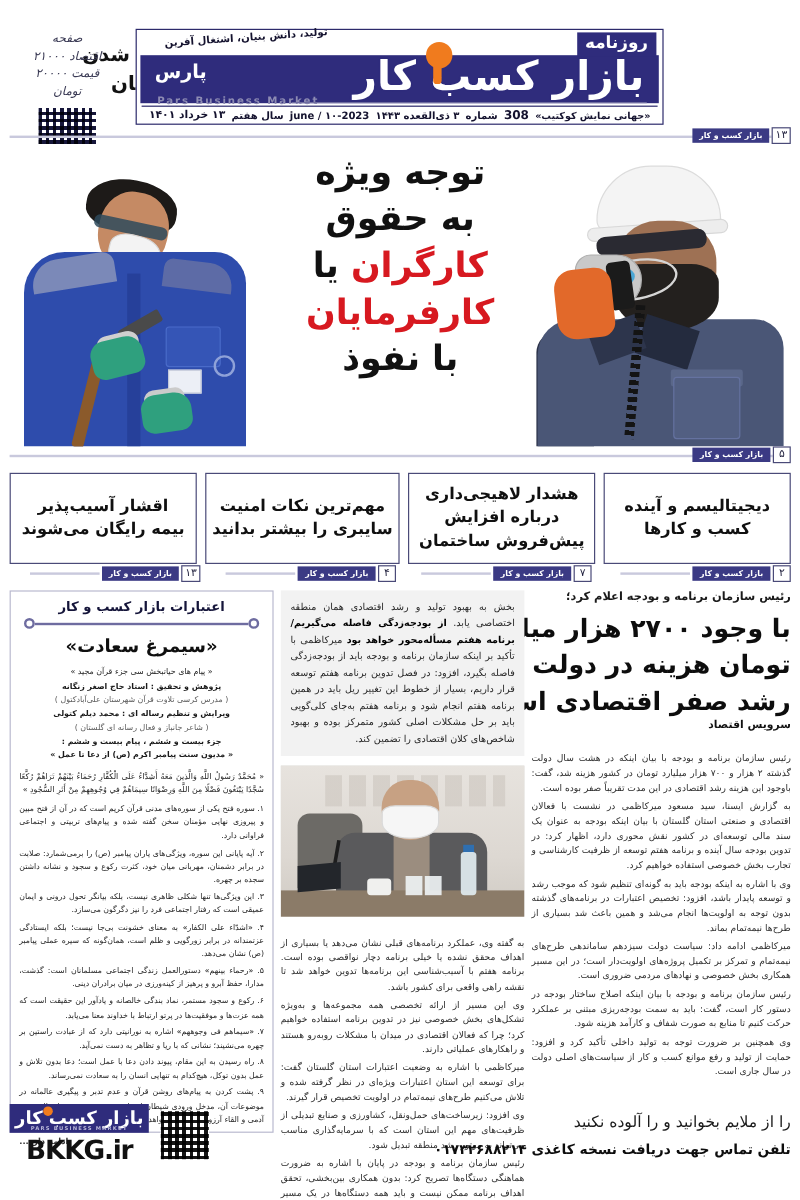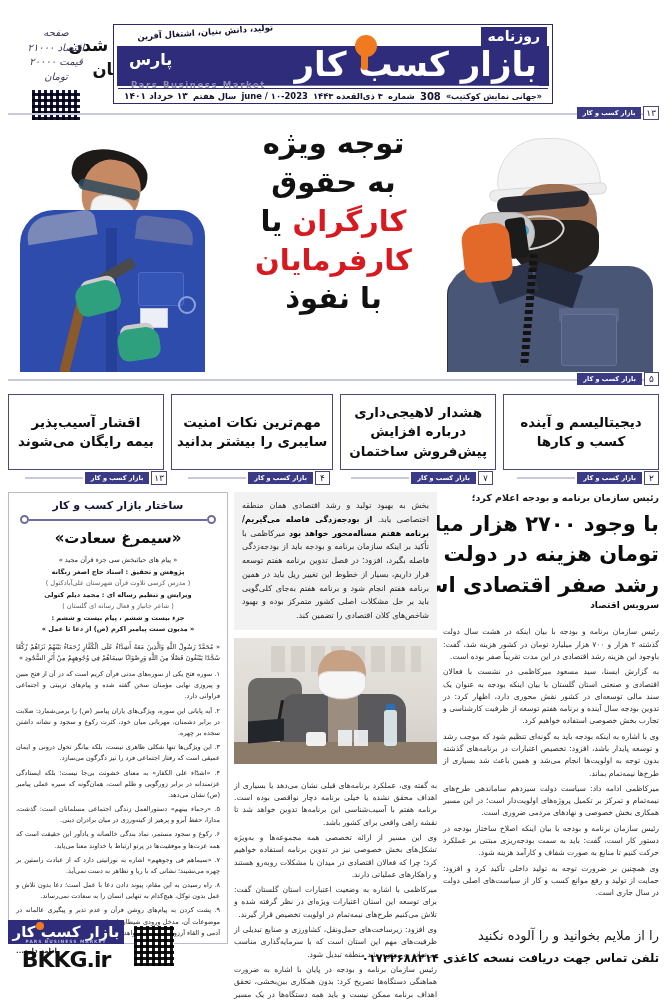--- a/index.html
+++ b/index.html
@@ -699,21 +699,21 @@
       <div class="body-text">
         <p>به گفته وی، عملکرد برنامه‌های قبلی نشان می‌دهد یا بسیاری از اهداف محقق نشده یا خیلی برنامه دچار نواقصی بوده است. برنامه هفتم با آسیب‌شناسی این برنامه‌ها تدوین خواهد شد تا نقشه راهی واقعی برای کشور باشد.</p>
         <p>وی این مسیر از ارائه تخصصی همه مجموعه‌ها و به‌ویژه تشکل‌های بخش خصوصی نیز در تدوین برنامه استفاده خواهیم کرد؛ چرا که فعالان اقتصادی در میدان با مشکلات روبه‌رو هستند و راهکارهای عملیاتی دارند.</p>
         <p>میرکاظمی با اشاره به وضعیت اعتبارات استان گلستان گفت: برای توسعه این استان اعتبارات ویژه‌ای در نظر گرفته شده و تلاش می‌کنیم طرح‌های نیمه‌تمام در اولویت تخصیص قرار گیرند.</p>
         <p>وی افزود: زیرساخت‌های حمل‌ونقل، کشاورزی و صنایع تبدیلی از ظرفیت‌های مهم این استان است که با سرمایه‌گذاری مناسب می‌تواند به موتور رشد منطقه تبدیل شود.</p>
         <p>رئیس سازمان برنامه و بودجه در پایان با اشاره به ضرورت هماهنگی دستگاه‌ها تصریح کرد: بدون همکاری بین‌بخشی، تحقق اهداف برنامه ممکن نیست و باید همه دستگاه‌ها در یک مسیر مشترک حرکت کنند.</p>
       </div>
     </div>
 
     <div class="col col-left">
-      <div class="box-title">ساختار بازار کسب و کار</div>
+      <div class="box-title">اعتبارات بازار کسب و کار</div>
       <div class="rule-dots">
         <span class="dot r"></span>
         <span class="ln"></span>
         <span class="dot l"></span>
       </div>
       <div class="box-sub">«سیمرغ سعادت»</div>
 
       <div class="credits">
         <div>« پیام های حیاتبخش سی جزء قرآن مجید »</div>
         <div class="b">پژوهش و تحقیق : استاد حاج اصغر زنگانه</div>

